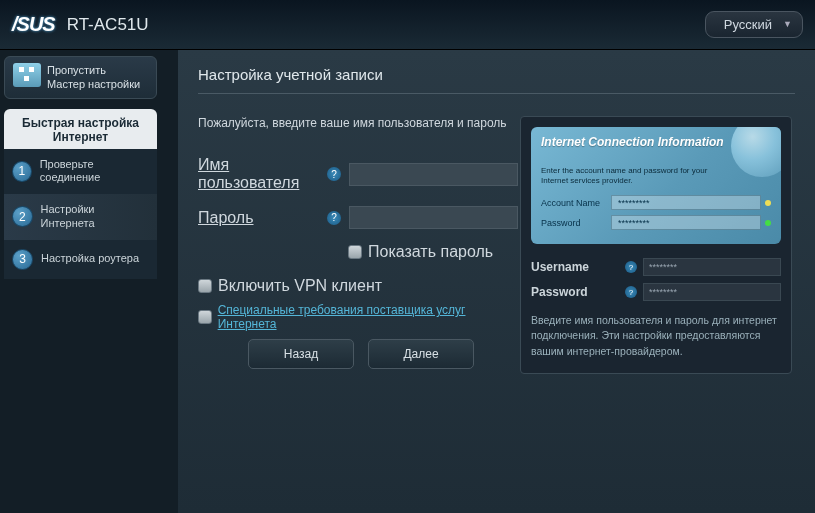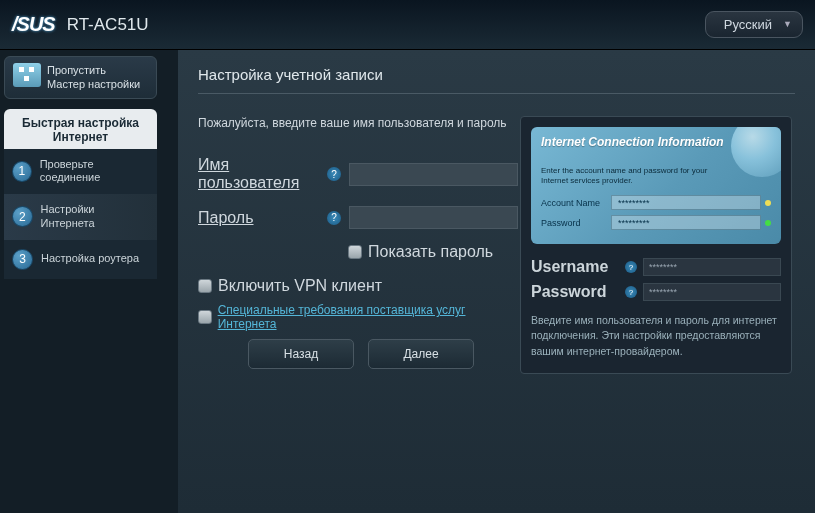--- a/index.html
+++ b/index.html
@@ -47,21 +47,21 @@
 .globe { position:absolute; right:-12px; top:-12px; width:62px; height:62px; border-radius:50%; background:radial-gradient(circle at 35% 35%,#d8f0f8 0%,#98d0e8 40%,#5a9ab8 100%); opacity:0.75; }
 .card-title { color:#fff; font-style:italic; font-size:12px; font-weight:bold; margin-bottom:2px; text-shadow:0 1px 1px rgba(0,0,0,.3); }
 .card-sub { color:#0a2a3a; font-size:8px; line-height:1.2; margin-bottom:10px; width:180px;margin-top:17px; }
 .card-row { display:flex; align-items:center; margin-top:5px; }
 .card-lbl { color:#063048; font-size:9px; width:70px; }
 .card-val { background:rgba(255,255,255,.3); border:1px solid rgba(0,40,60,.3); padding:1px 6px; font-size:9px; color:#063048; flex:1; height:15px; line-height:12px; }
 .dot-g { width:6px; height:6px; border-radius:50%; background:#4d4; margin-left:4px; }
 .dot-y { width:6px; height:6px; border-radius:50%; background:#ed5; margin-left:4px; }
 .mini-fields { margin-bottom:12px; }
 .mini-row { display:flex; align-items:center; margin-bottom:7px; }
-.mini-lbl { color:#ccd5da; font-size:16px; font-weight:bold; width:94px; }
+.mini-lbl { color:#ccd5da; font-size:12px; font-weight:bold; width:94px; }
 .mini-help { width:12px; height:12px; border-radius:50%; background:radial-gradient(#3a8ab8,#1a5a85); color:#fff; font-size:8px; display:flex; align-items:center; justify-content:center; margin-right:6px; }
 .mini-input { flex:1; background:#2a3540; border:1px solid #3a4852; height:18px; color:#98a5b0; font-size:9px; padding:0 5px; line-height:16px; }
 .caption { color:#9ab0ba; font-size:10.5px; line-height:1.45; }
 </style>
 </head>
 <body>
 
 <div class="header">
   <span class="logo">/SUS</span>
   <span class="model">RT-AC51U</span>

